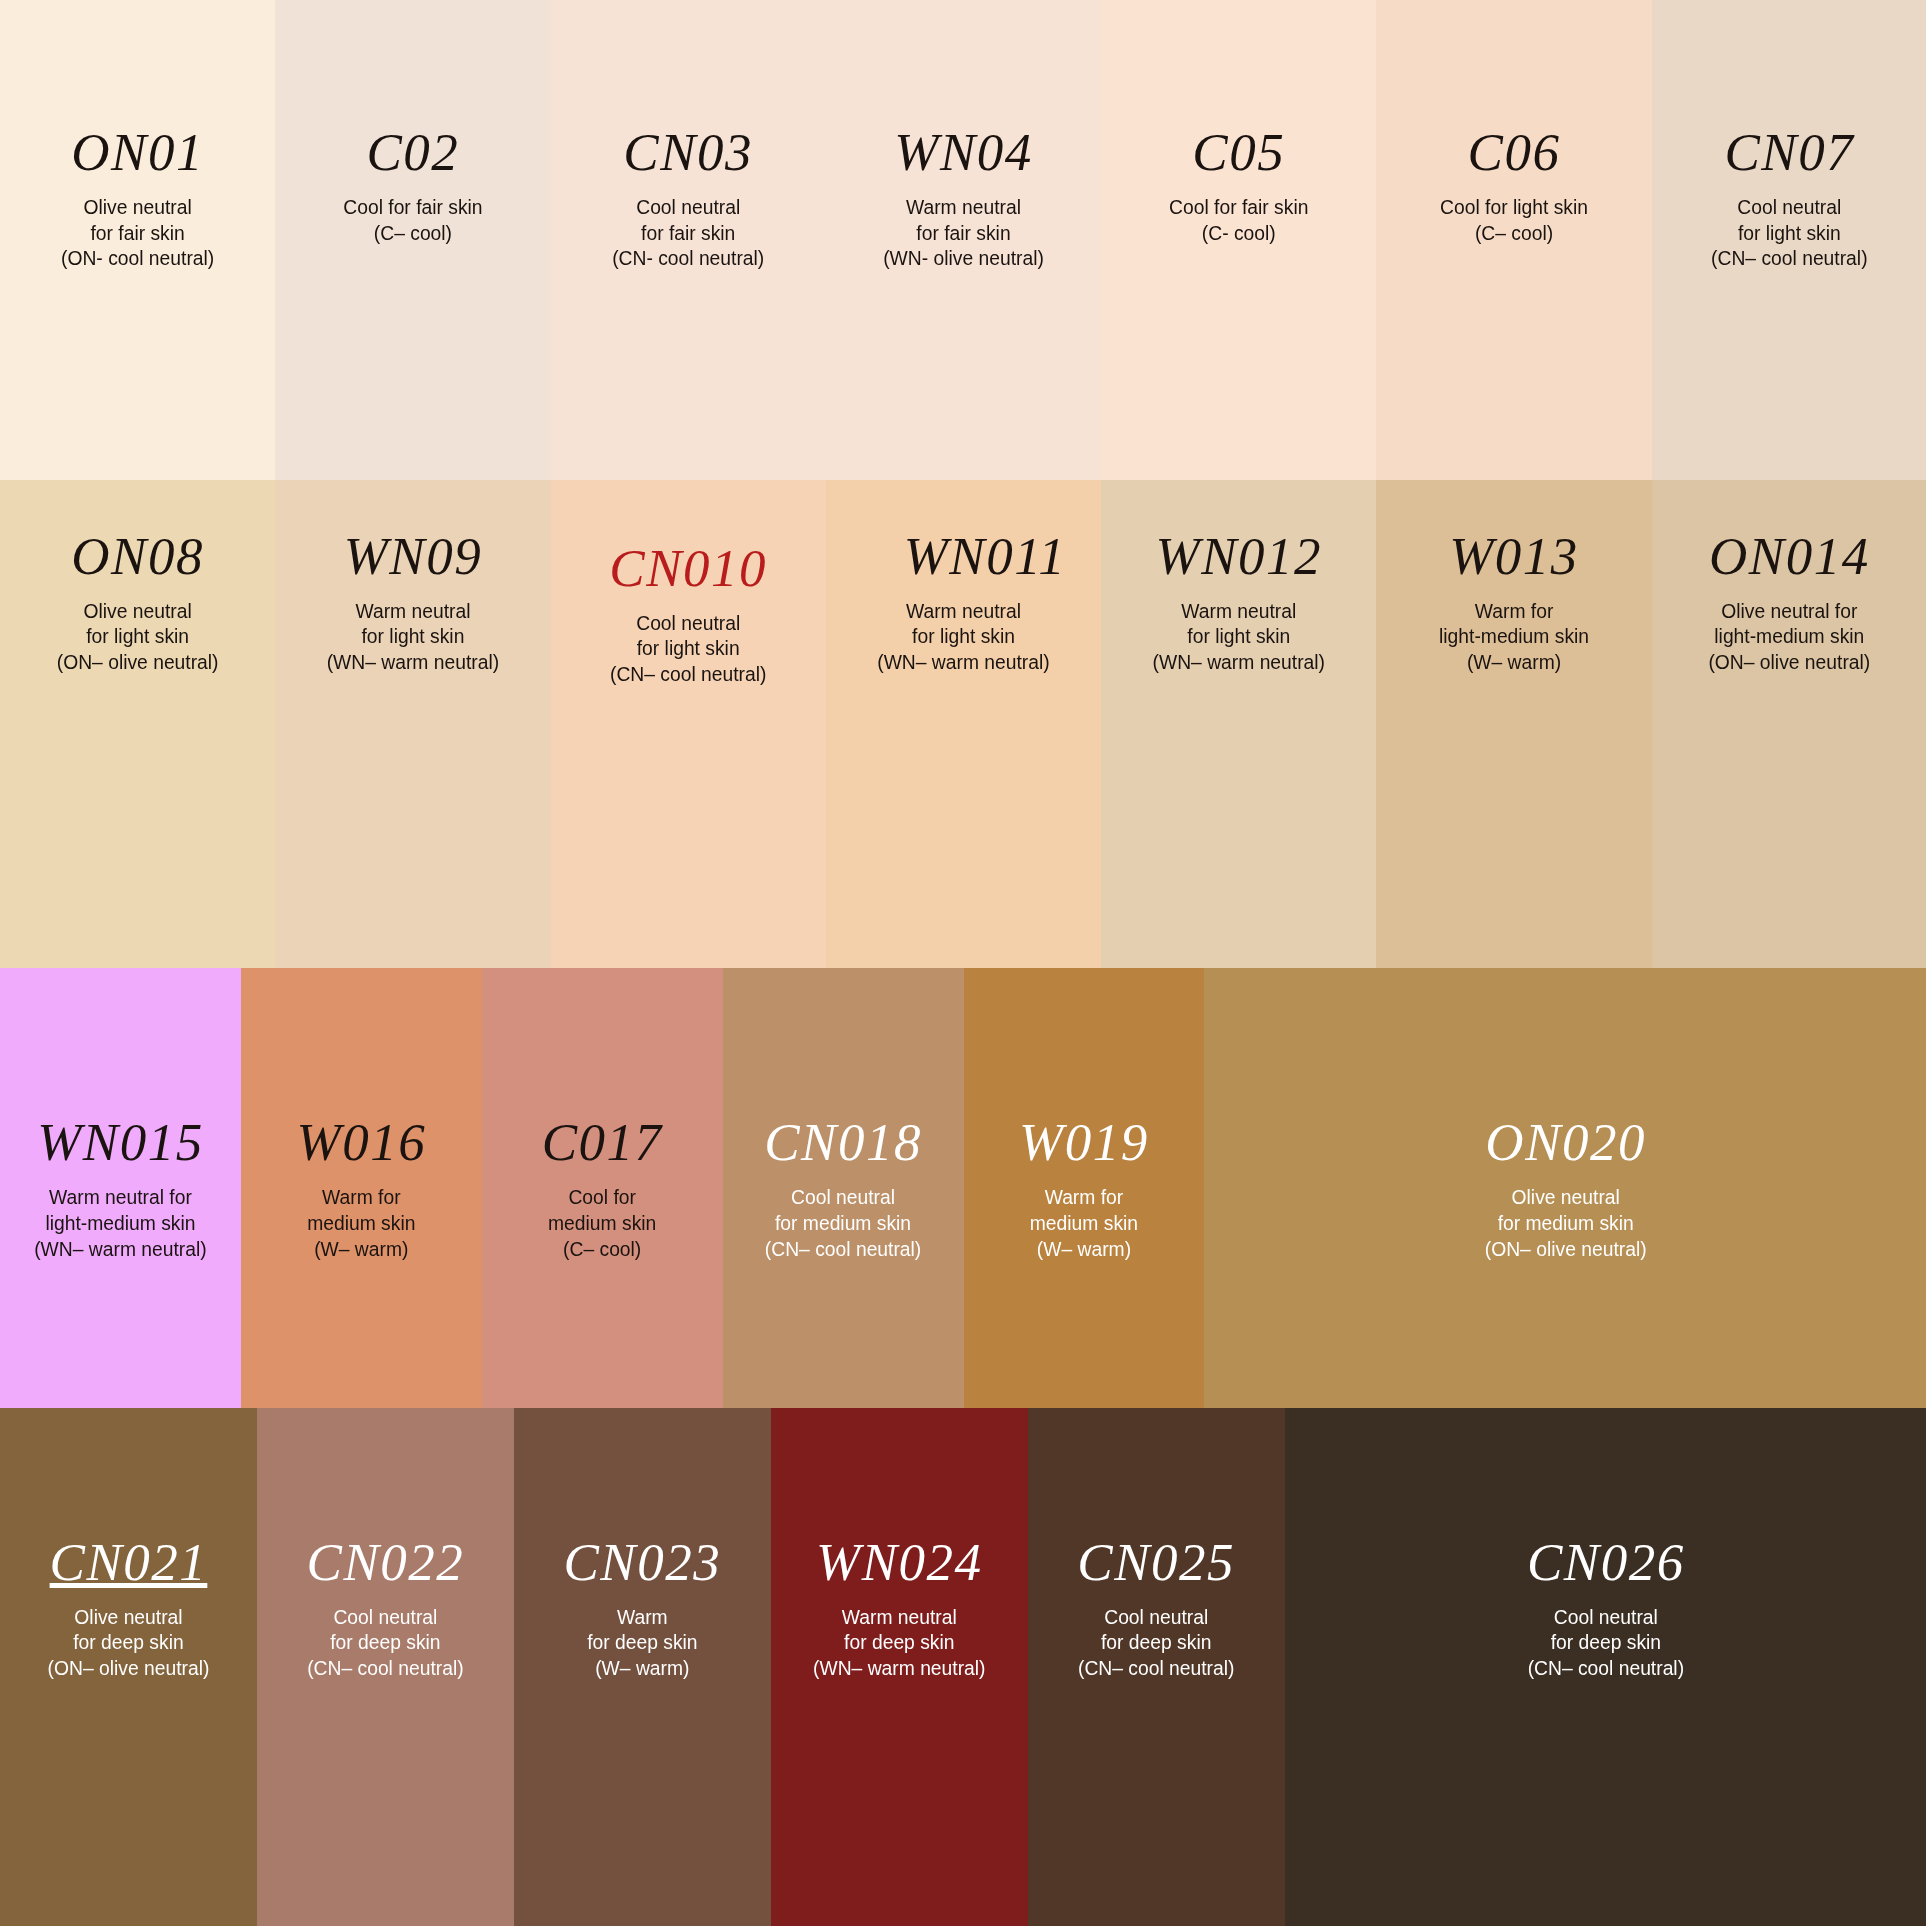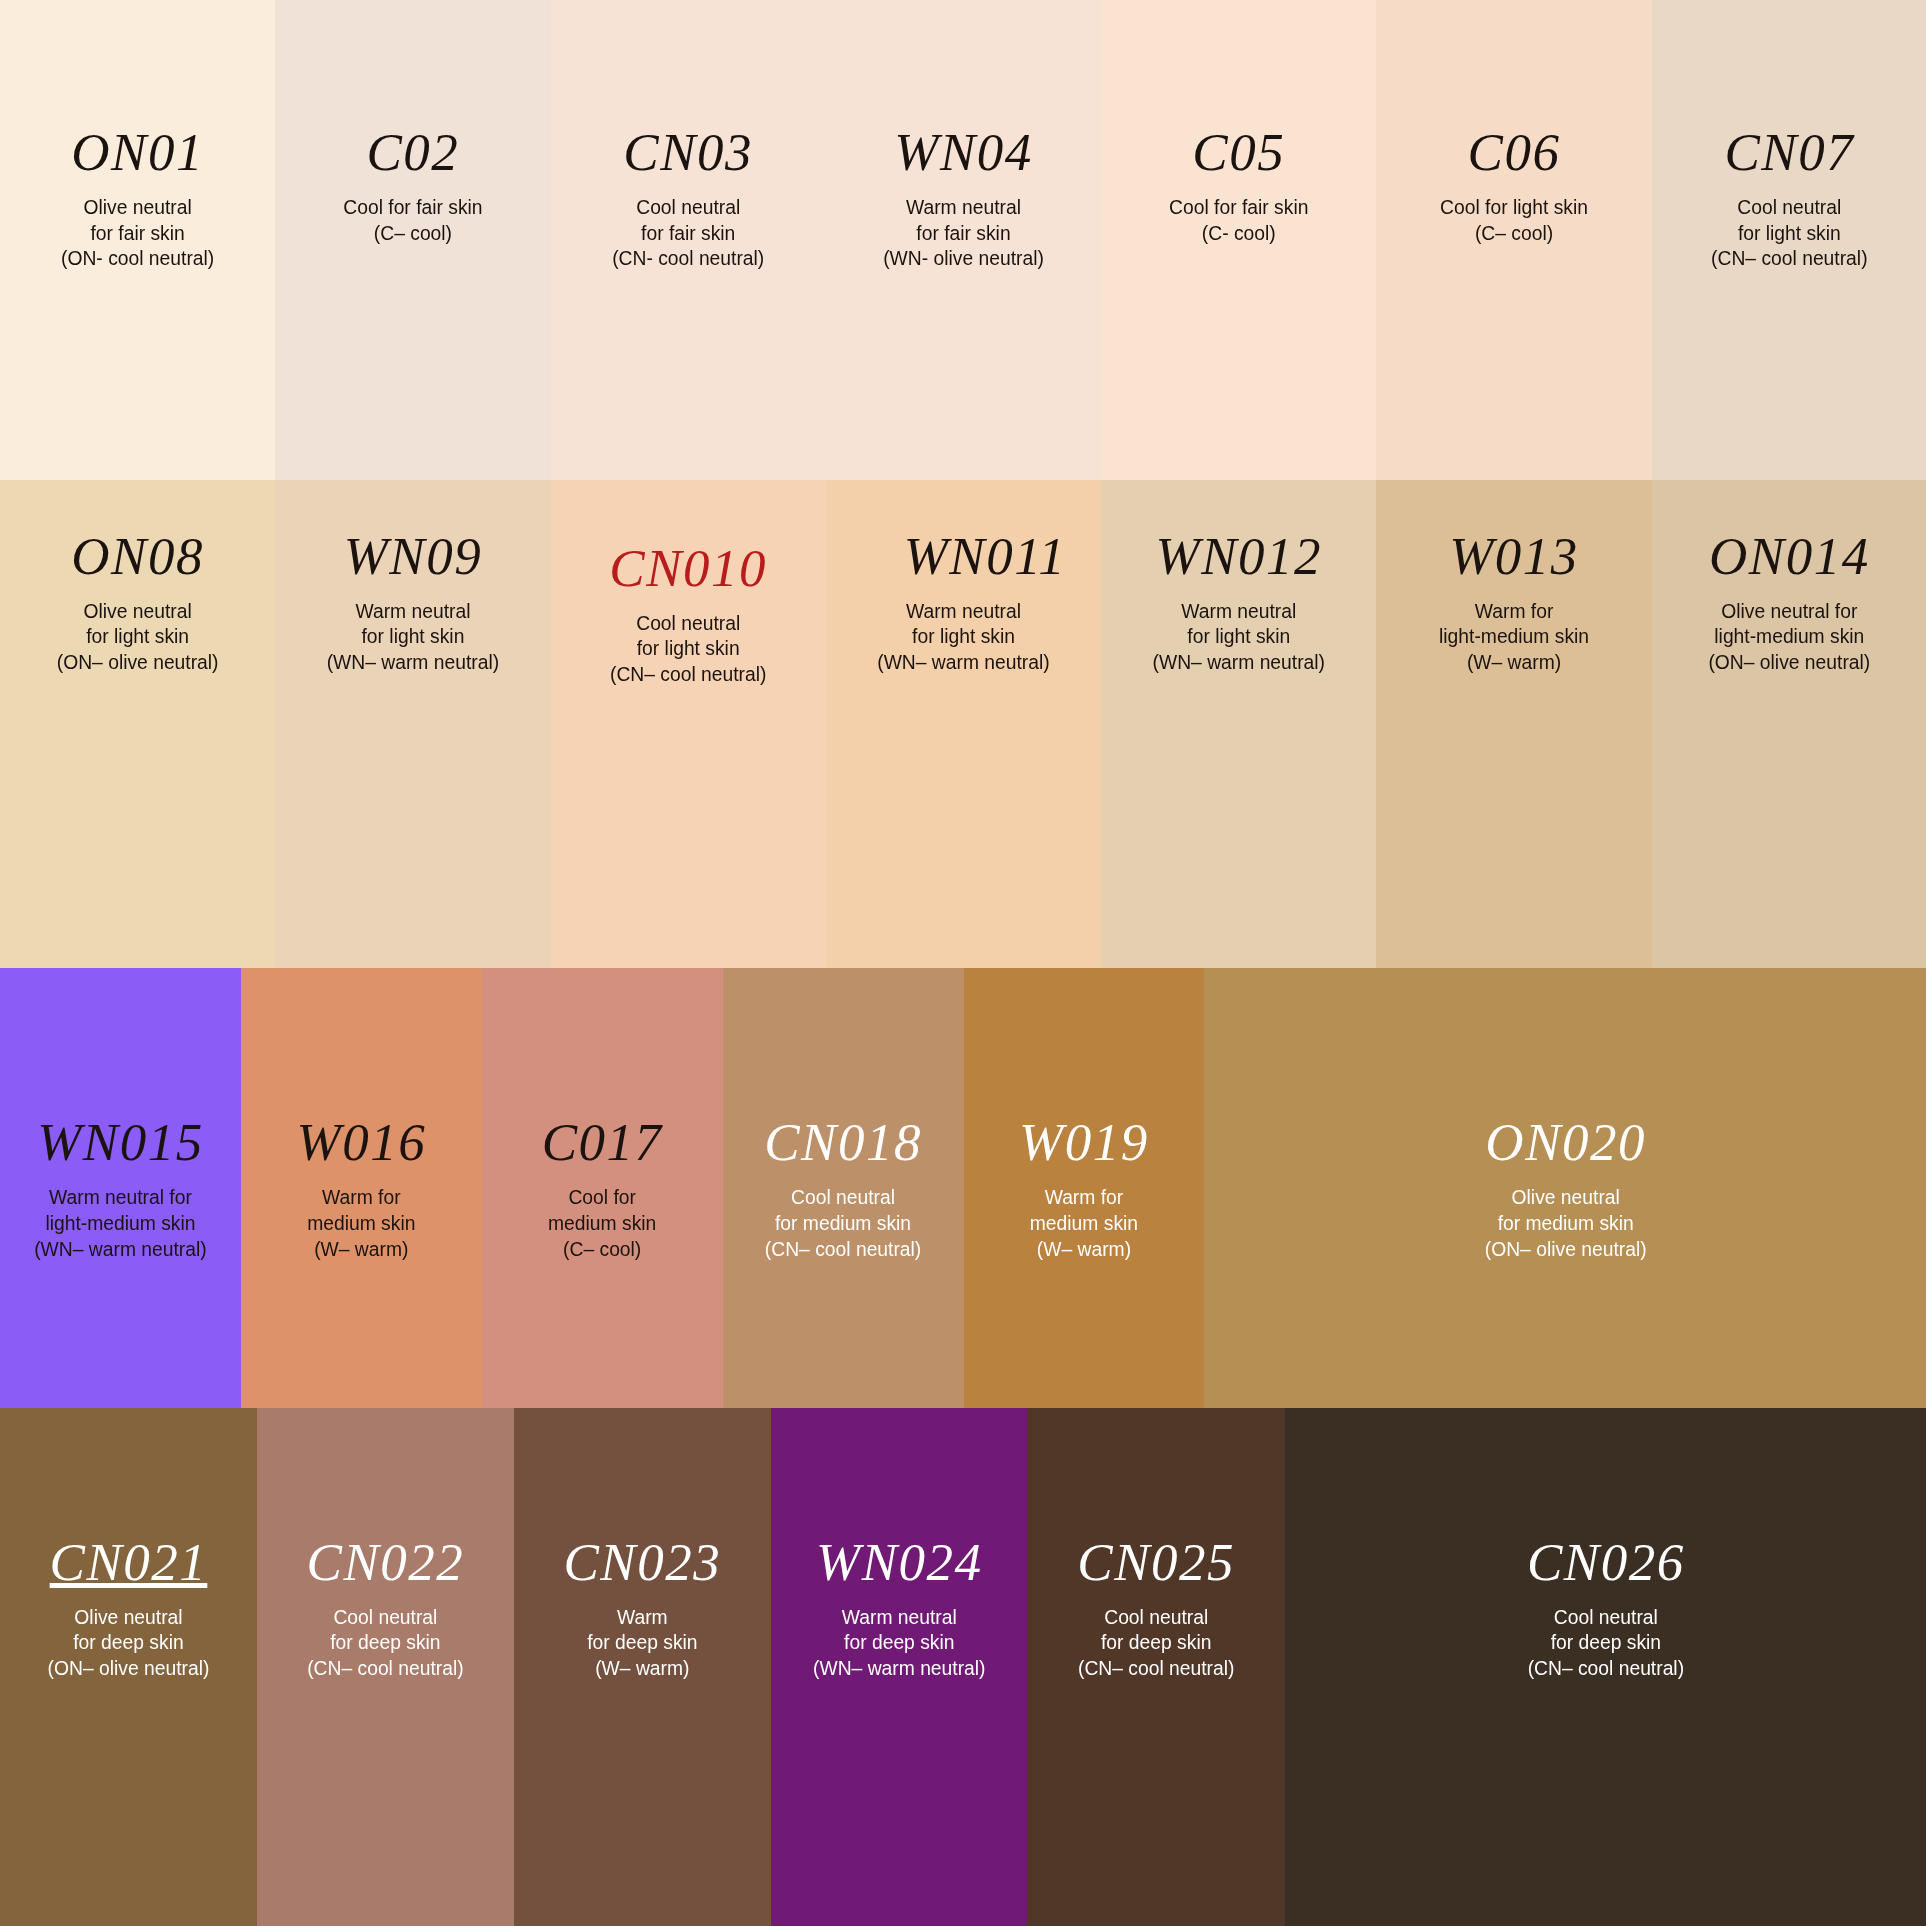--- a/index.html
+++ b/index.html
@@ -210,21 +210,21 @@
           <div class="code" style="color: rgb(26, 19, 16);">ON014</div>
           <div style="color: rgb(26, 19, 16);">
             <div class="desc">Olive neutral for</div>
             <div class="desc">light-medium skin</div>
             <div class="desc">(ON– olive neutral)</div>
           </div>
         </div>
       </div>
     </div>
     <div class="row row-3">
-      <div class="swatch" style="background: #8b5cf6; flex: 1 0 0px;">
+      <div class="swatch" style="background: #f0abfc; flex: 1 0 0px;">
         <div class="swatch-inner">
           <div class="code" style="color: rgb(26, 19, 16);">WN015</div>
           <div style="color: rgb(26, 19, 16);">
             <div class="desc">Warm neutral for</div>
             <div class="desc">light-medium skin</div>
             <div class="desc">(WN– warm neutral)</div>
           </div>
         </div>
       </div>
       <div class="swatch" style="background: rgb(222, 146, 106); flex: 1 0 0px;">
@@ -302,21 +302,21 @@
       <div class="swatch" style="background: rgb(116, 80, 62); flex: 1 0 0px;">
         <div class="swatch-inner">
           <div class="code" style="color: rgb(255, 255, 255);">CN023</div>
           <div style="color: rgb(255, 255, 255);">
             <div class="desc">Warm</div>
             <div class="desc">for deep skin</div>
             <div class="desc">(W– warm)</div>
           </div>
         </div>
       </div>
-      <div class="swatch" style="background: #701a75; flex: 1 0 0px;">
+      <div class="swatch" style="background: #7f1d1d; flex: 1 0 0px;">
         <div class="swatch-inner">
           <div class="code" style="color: rgb(255, 255, 255);">WN024</div>
           <div style="color: rgb(255, 255, 255);">
             <div class="desc">Warm neutral</div>
             <div class="desc">for deep skin</div>
             <div class="desc">(WN– warm neutral)</div>
           </div>
         </div>
       </div>
       <div class="swatch" style="background: rgb(81, 55, 40); flex: 1 0 0px;">

